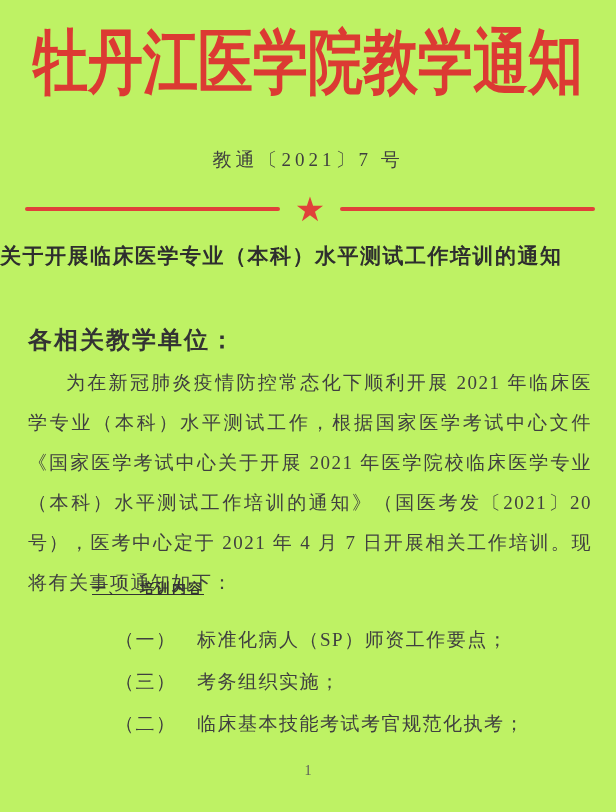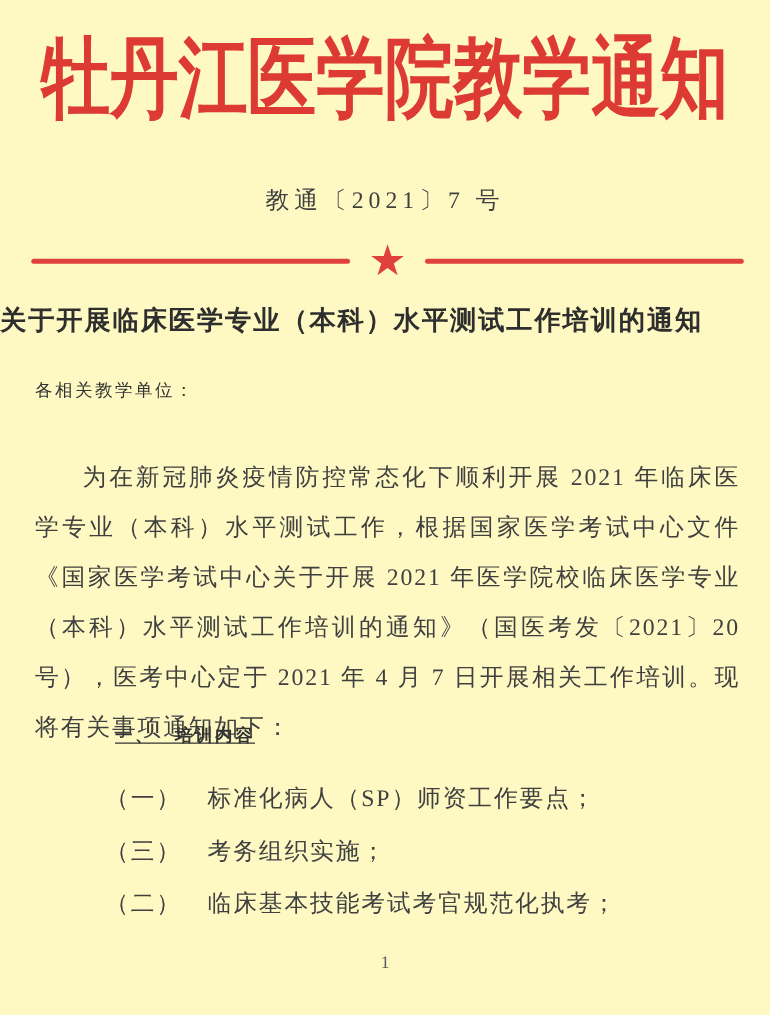--- a/index.html
+++ b/index.html
@@ -2,21 +2,21 @@
 <html><head>
 <meta charset="utf-8">
 <style>
   * { margin: 0; padding: 0; box-sizing: border-box; }
   html, body { background: #ffffff; }
   .page {
     position: relative;
     width: 616px;
     height: 812px;
     margin: 0 auto;
-    background: #fef9c3;
+    background: #bef264;
     font-family: "Liberation Serif", "DejaVu Serif", serif;
     overflow: hidden;
   }
   .masthead {
     position: absolute;
     top: 16px;
     left: 0;
     width: 100%;
     text-align: center;
     font-size: 55px;
@@ -67,24 +67,24 @@
     width: 100%;
     text-align: left;
     font-size: 21px;
     font-weight: 700;
     letter-spacing: 1.5px;
     color: #2e2e2e;
     white-space: nowrap;
   }
   .salutation {
     position: absolute;
-    top: 304px;
+    top: 324px;
     left: 28px;
-    font-size: 14px;
-    font-weight: 400;
+    font-size: 24px;
+    font-weight: 700;
     letter-spacing: 2px;
     color: #333333;
   }
   .paragraph {
     position: absolute;
     top: 363px;
     left: 28px;
     width: 564px;
     font-size: 19px;
     line-height: 40px;
@@ -106,21 +106,21 @@
   .list {
     position: absolute;
     top: 619px;
     left: 84px;
     width: 500px;
     font-size: 19px;
     line-height: 42px;
     letter-spacing: 1.5px;
     color: #404040;
   }
-  .list-item { display: block; }
+  .list-item { display: block; margin-left: 31px; }
   .page-number {
     position: absolute;
     top: 763px;
     left: 0;
     width: 100%;
     text-align: center;
     font-size: 14px;
     color: #5a5a5a;
   }
 </style>

